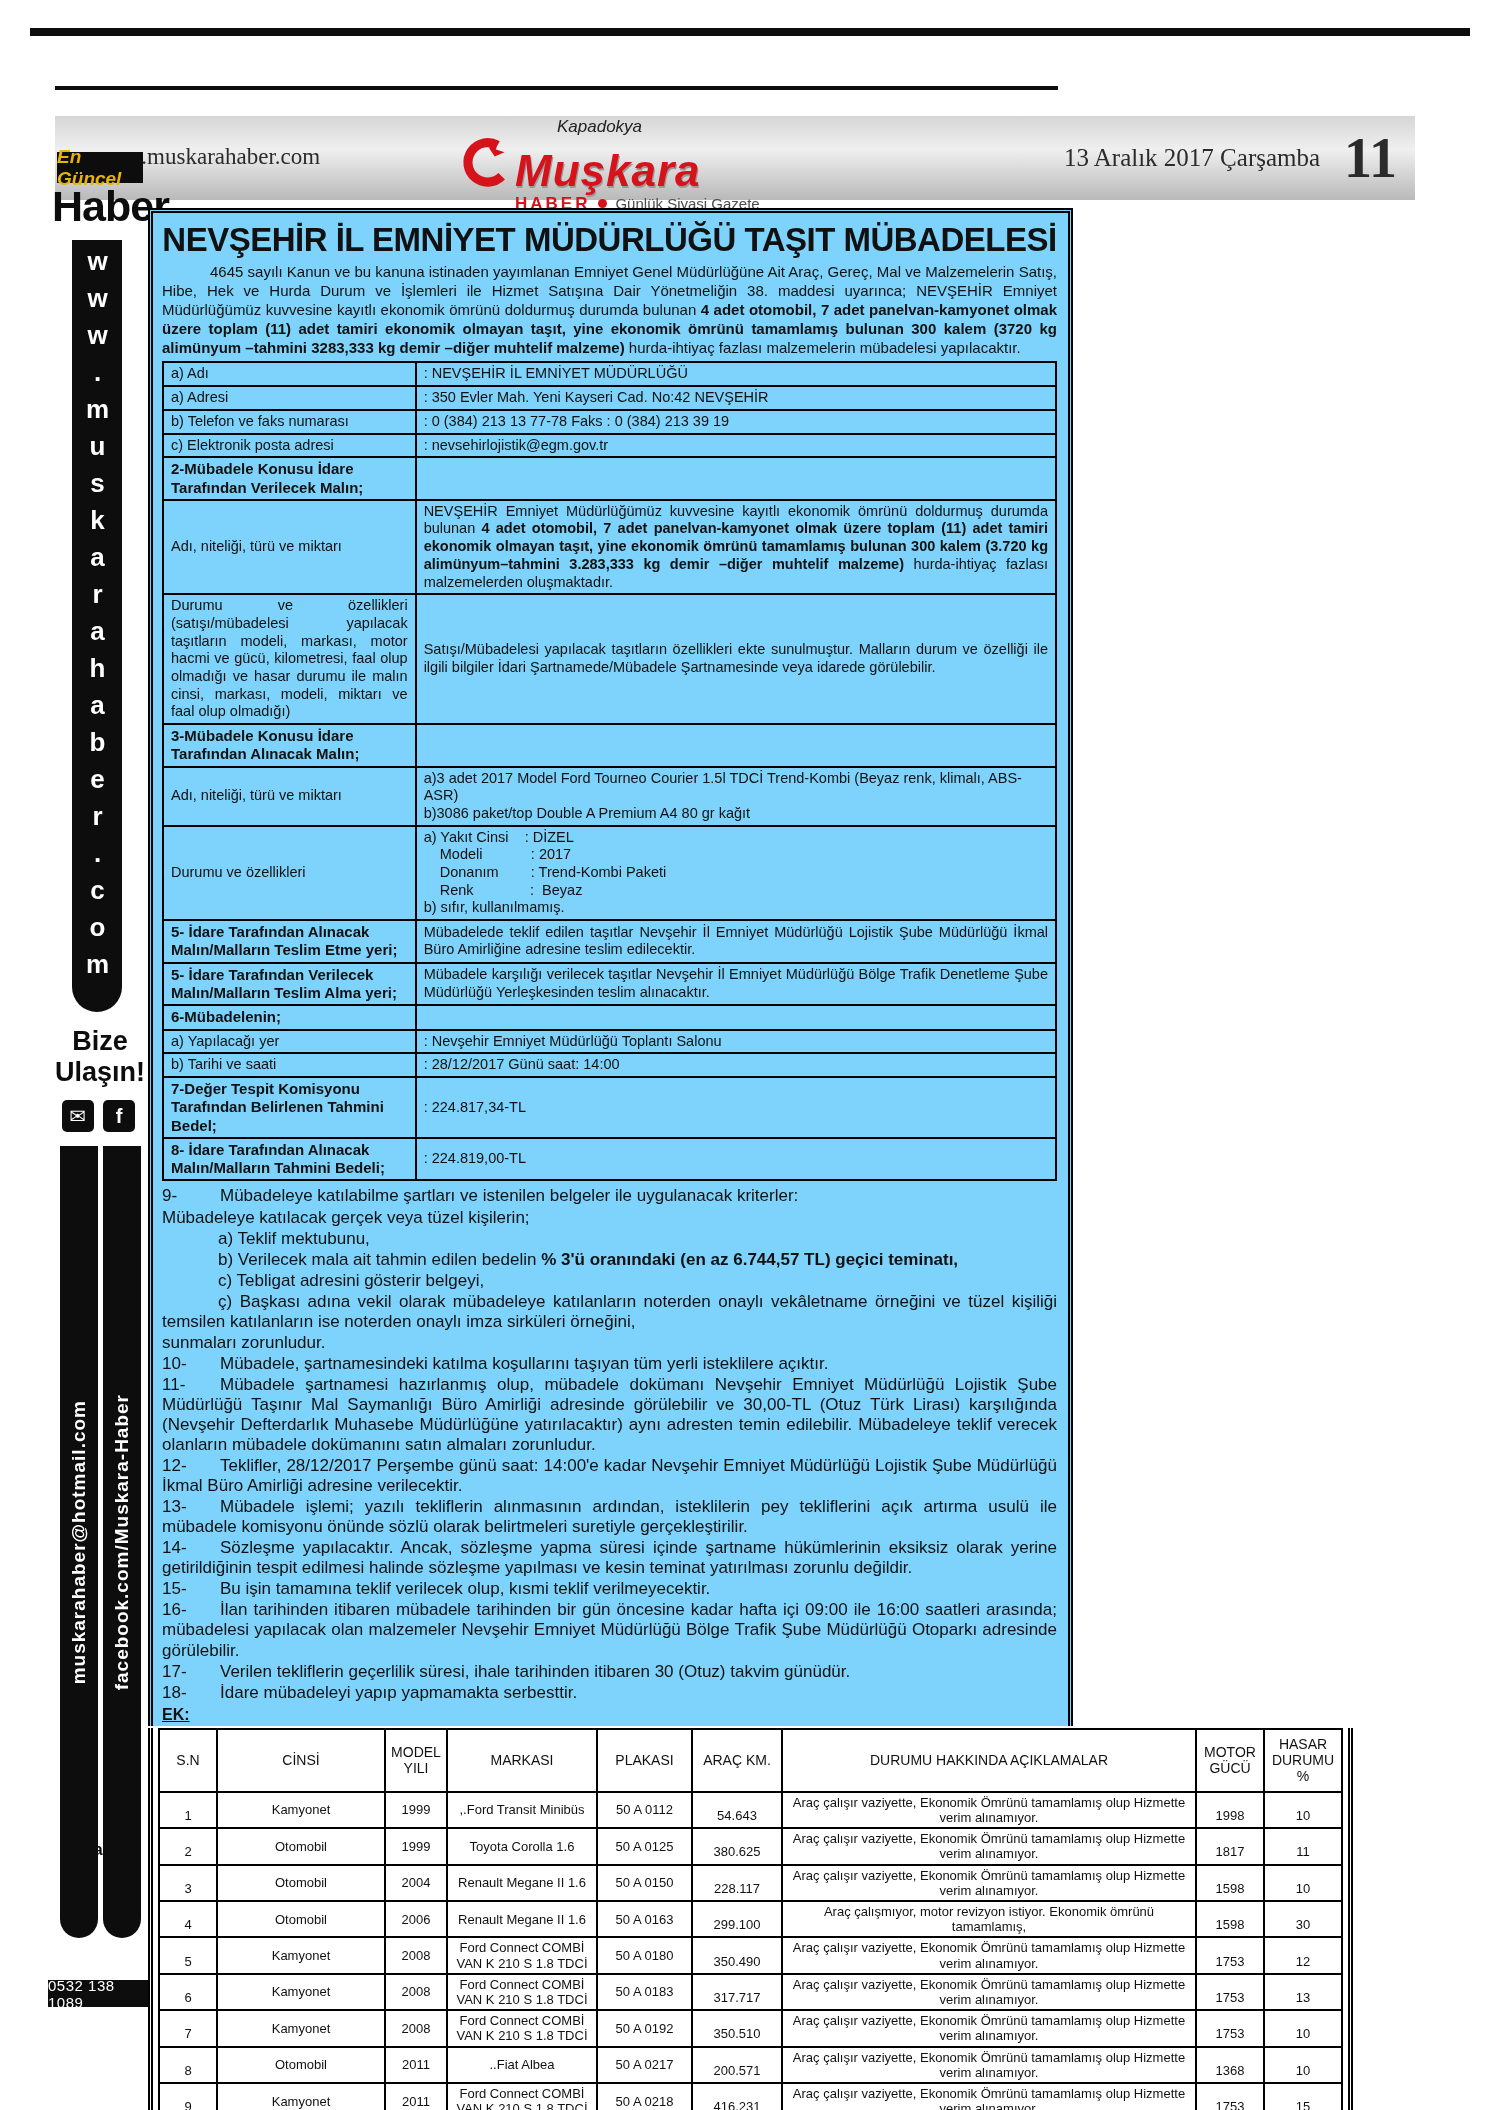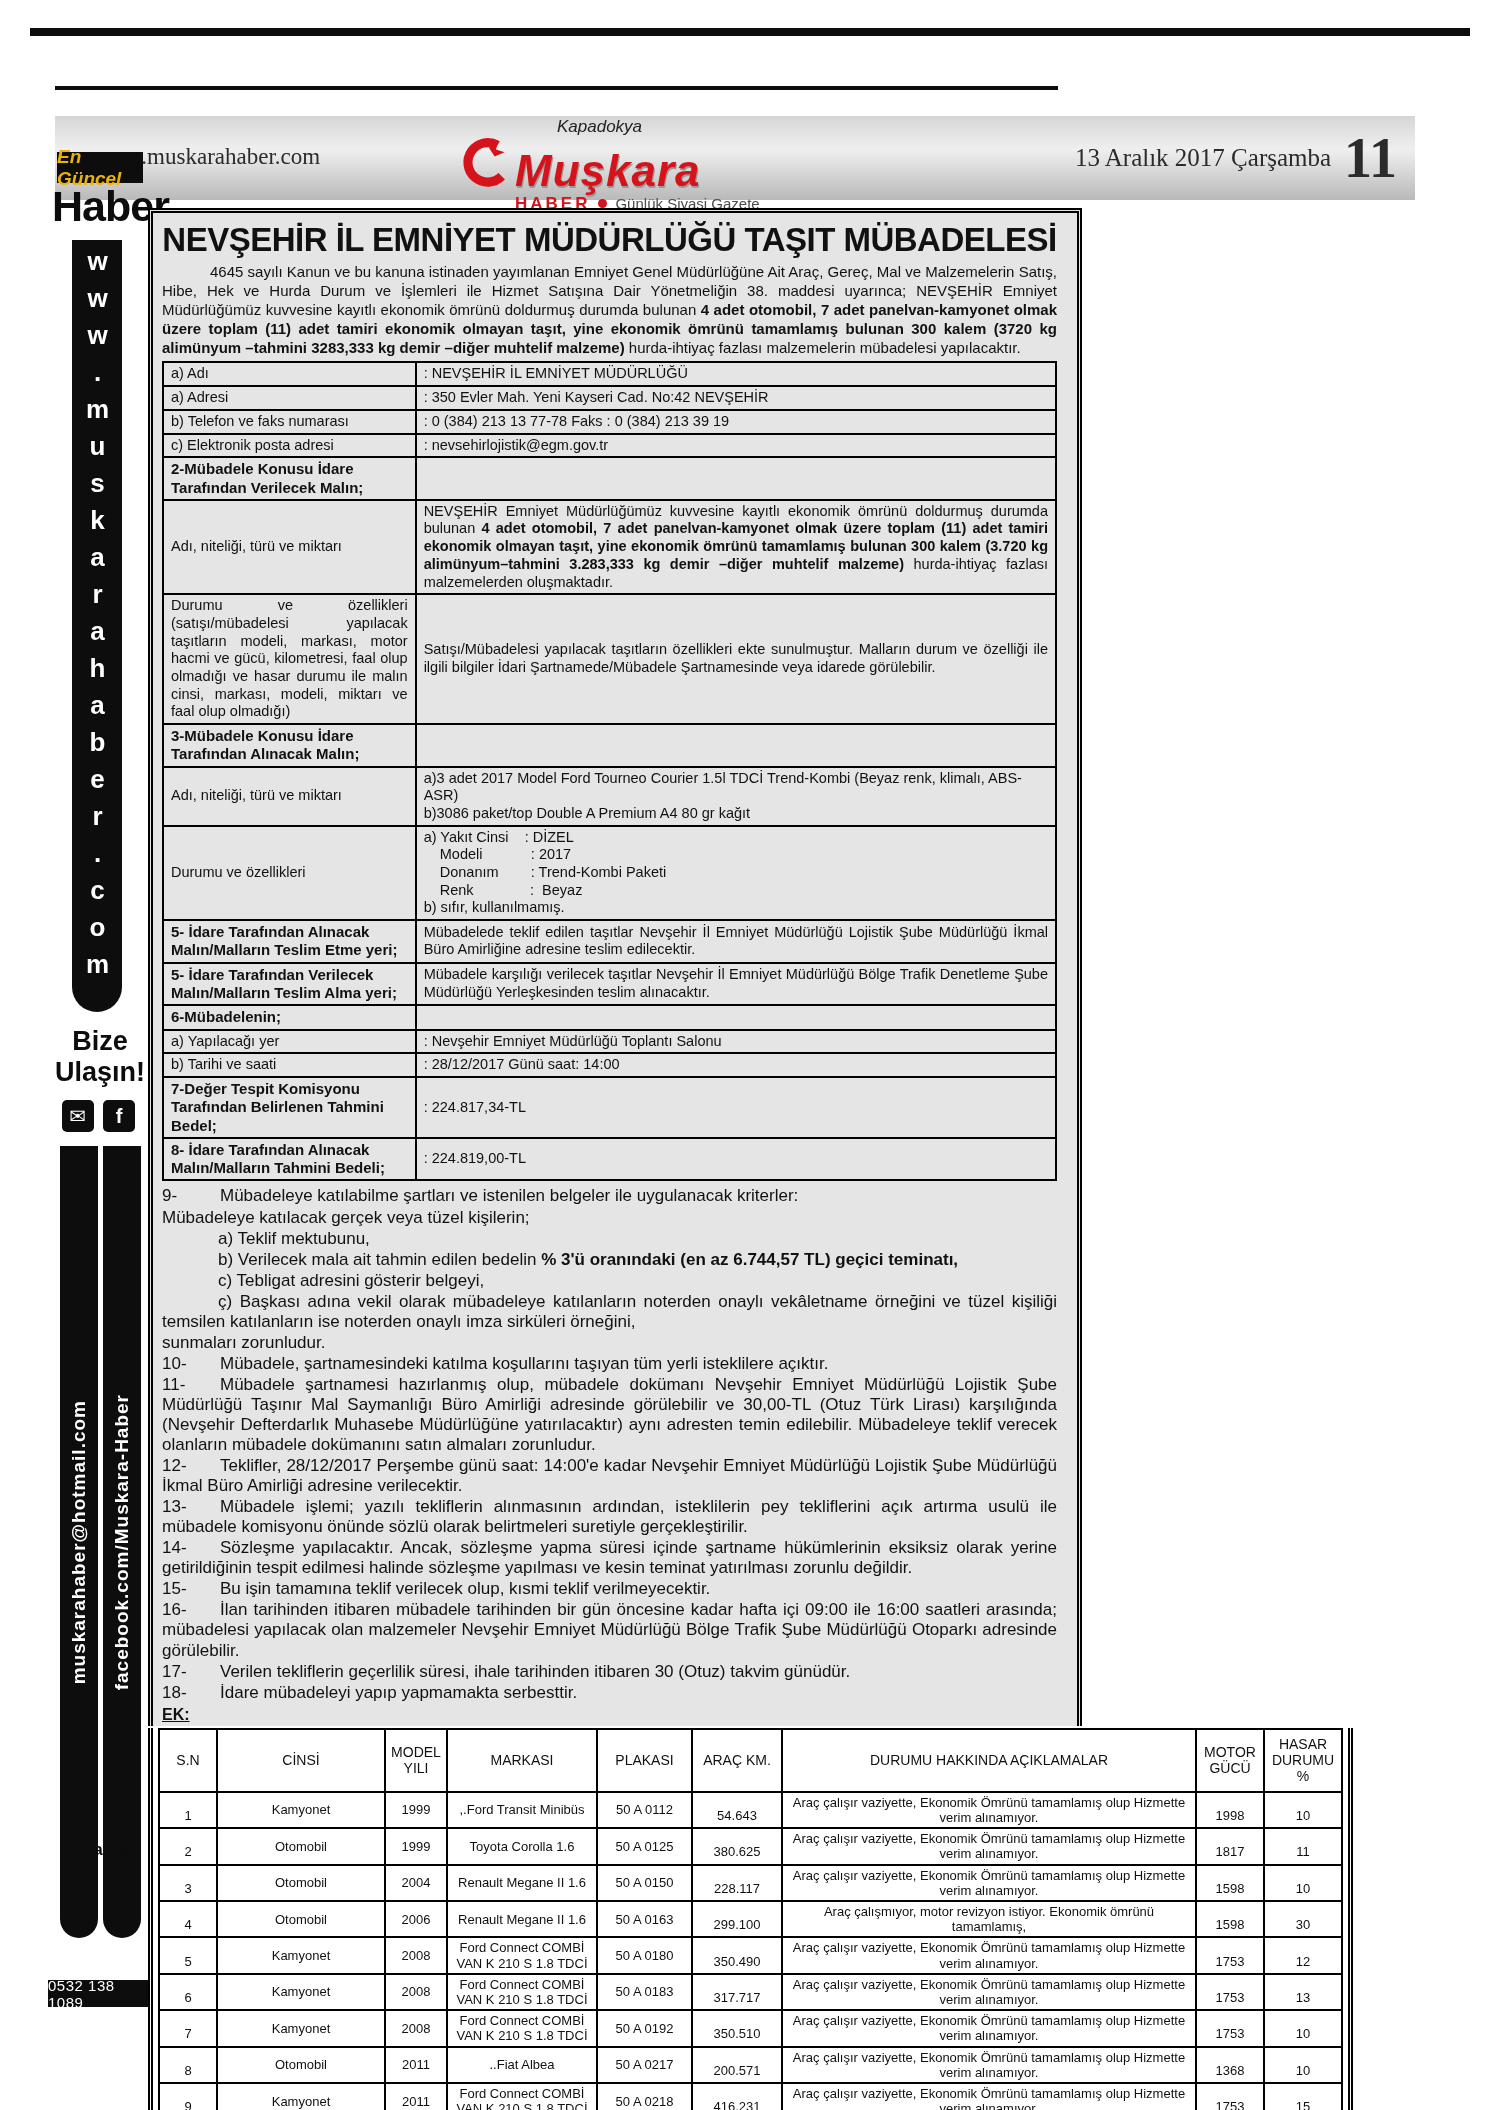--- a/index.html
+++ b/index.html
@@ -17,21 +17,21 @@
   .logo{position:absolute;left:398px;top:2px;display:flex;align-items:center;}
   .logo-swirl{width:58px;height:62px;margin-right:4px;}
   .logo-col{display:flex;flex-direction:column;line-height:1;}
   .logo-region{font-size:17px;color:#222;margin-left:42px;margin-bottom:14px;font-style:italic;}
   .logo-name{font-size:44px;font-weight:bold;color:#d6121b;letter-spacing:1px;
              text-shadow:1px 2px 0 #9a9a9a;font-style:italic;}
   .logo-row{display:flex;align-items:center;gap:8px;margin-top:2px;}
   .logo-haber{font-size:17px;font-weight:bold;color:#d6121b;letter-spacing:3px;}
   .logo-dot{width:9px;height:9px;border-radius:50%;background:#d6121b;}
   .logo-tag{font-size:15px;color:#4c4c4c;}
-  .band-right{position:absolute;right:18px;top:0;height:84px;display:flex;align-items:center;gap:13px;}
+  .band-right{position:absolute;right:18px;top:0;height:84px;display:flex;align-items:center;gap:24px;}
   .band-date{font-family:"Liberation Serif",serif;font-size:25px;color:#2b2b2b;}
   .band-page{font-family:"Liberation Serif",serif;font-size:56px;font-weight:bold;color:#2b2b2b;}
   
   .sb-engu{left:57px;top:152px;width:86px;height:31px;background:#0d0d0d;color:#eab308;
            font-size:19px;font-weight:bold;font-style:italic;display:flex;align-items:center;justify-content:center;}
   .sb-haber{left:52px;top:182px;width:96px;text-align:center;font-size:43px;font-weight:900;letter-spacing:-1px;color:#0d0d0d;}
   .sb-wwwbar{left:72px;top:240px;width:50px;height:772px;background:#0d0d0d;border-radius:0 0 25px 25px;
              display:flex;justify-content:center;}
   .vert-upright{writing-mode:vertical-rl;text-orientation:upright;color:#fff;font-weight:bold;
                 font-size:26px;letter-spacing:7px;margin-top:6px;}
@@ -41,21 +41,21 @@
          display:flex;align-items:center;justify-content:center;font-size:20px;font-weight:bold;}
   .sb-bar{top:1146px;width:38px;height:792px;background:#0d0d0d;border-radius:0 0 19px 19px;
           display:flex;align-items:center;justify-content:center;}
   .bar-email{left:60px;} .bar-fb{left:103px;}
   .vert-rot{writing-mode:vertical-rl;transform:rotate(180deg);color:#fff;font-weight:bold;font-size:19px;letter-spacing:1px;white-space:nowrap;}
   .sb-tel{left:44px;top:1841px;width:112px;text-align:center;font-size:16px;font-weight:800;color:#0d0d0d;}
   .sb-telbox{left:48px;top:1980px;width:104px;height:27px;background:#0d0d0d;color:#fff;font-size:15px;
              font-weight:normal;display:flex;align-items:center;justify-content:center;letter-spacing:0.5px;}
   
   .annwrap{left:148px;top:208px;width:1205px;}
-  .boxA{width:895px;border:5px double #000;border-bottom:none;padding:0 20px 2px 9px;background:#e5e5e5;}
+  .boxA{width:895px;border:5px double #000;border-bottom:none;padding:0 11px 2px 9px;background:#7dd3fc;}
   .boxB{width:1185px;border:5px double #000;border-top:none;padding:0 5px 4px 5px;background:#fff;}
   .title{text-align:center;font-size:33px;font-weight:bold;letter-spacing:-0.5px;margin:8px 0 4px 0;}
   .intro{font-size:15px;line-height:1.26;text-align:justify;text-indent:48px;margin-bottom:4px;}
   
   table{border-collapse:collapse;}
   .info{width:100%;font-size:14.5px;line-height:1.22;table-layout:fixed;}
   .info td{border:2px solid #000;padding:2px 7px;vertical-align:middle;}
   .info .lbl{width:26.5%;}
   .sec{font-weight:bold;font-size:15px;}
   .jt{text-align:justify;}

